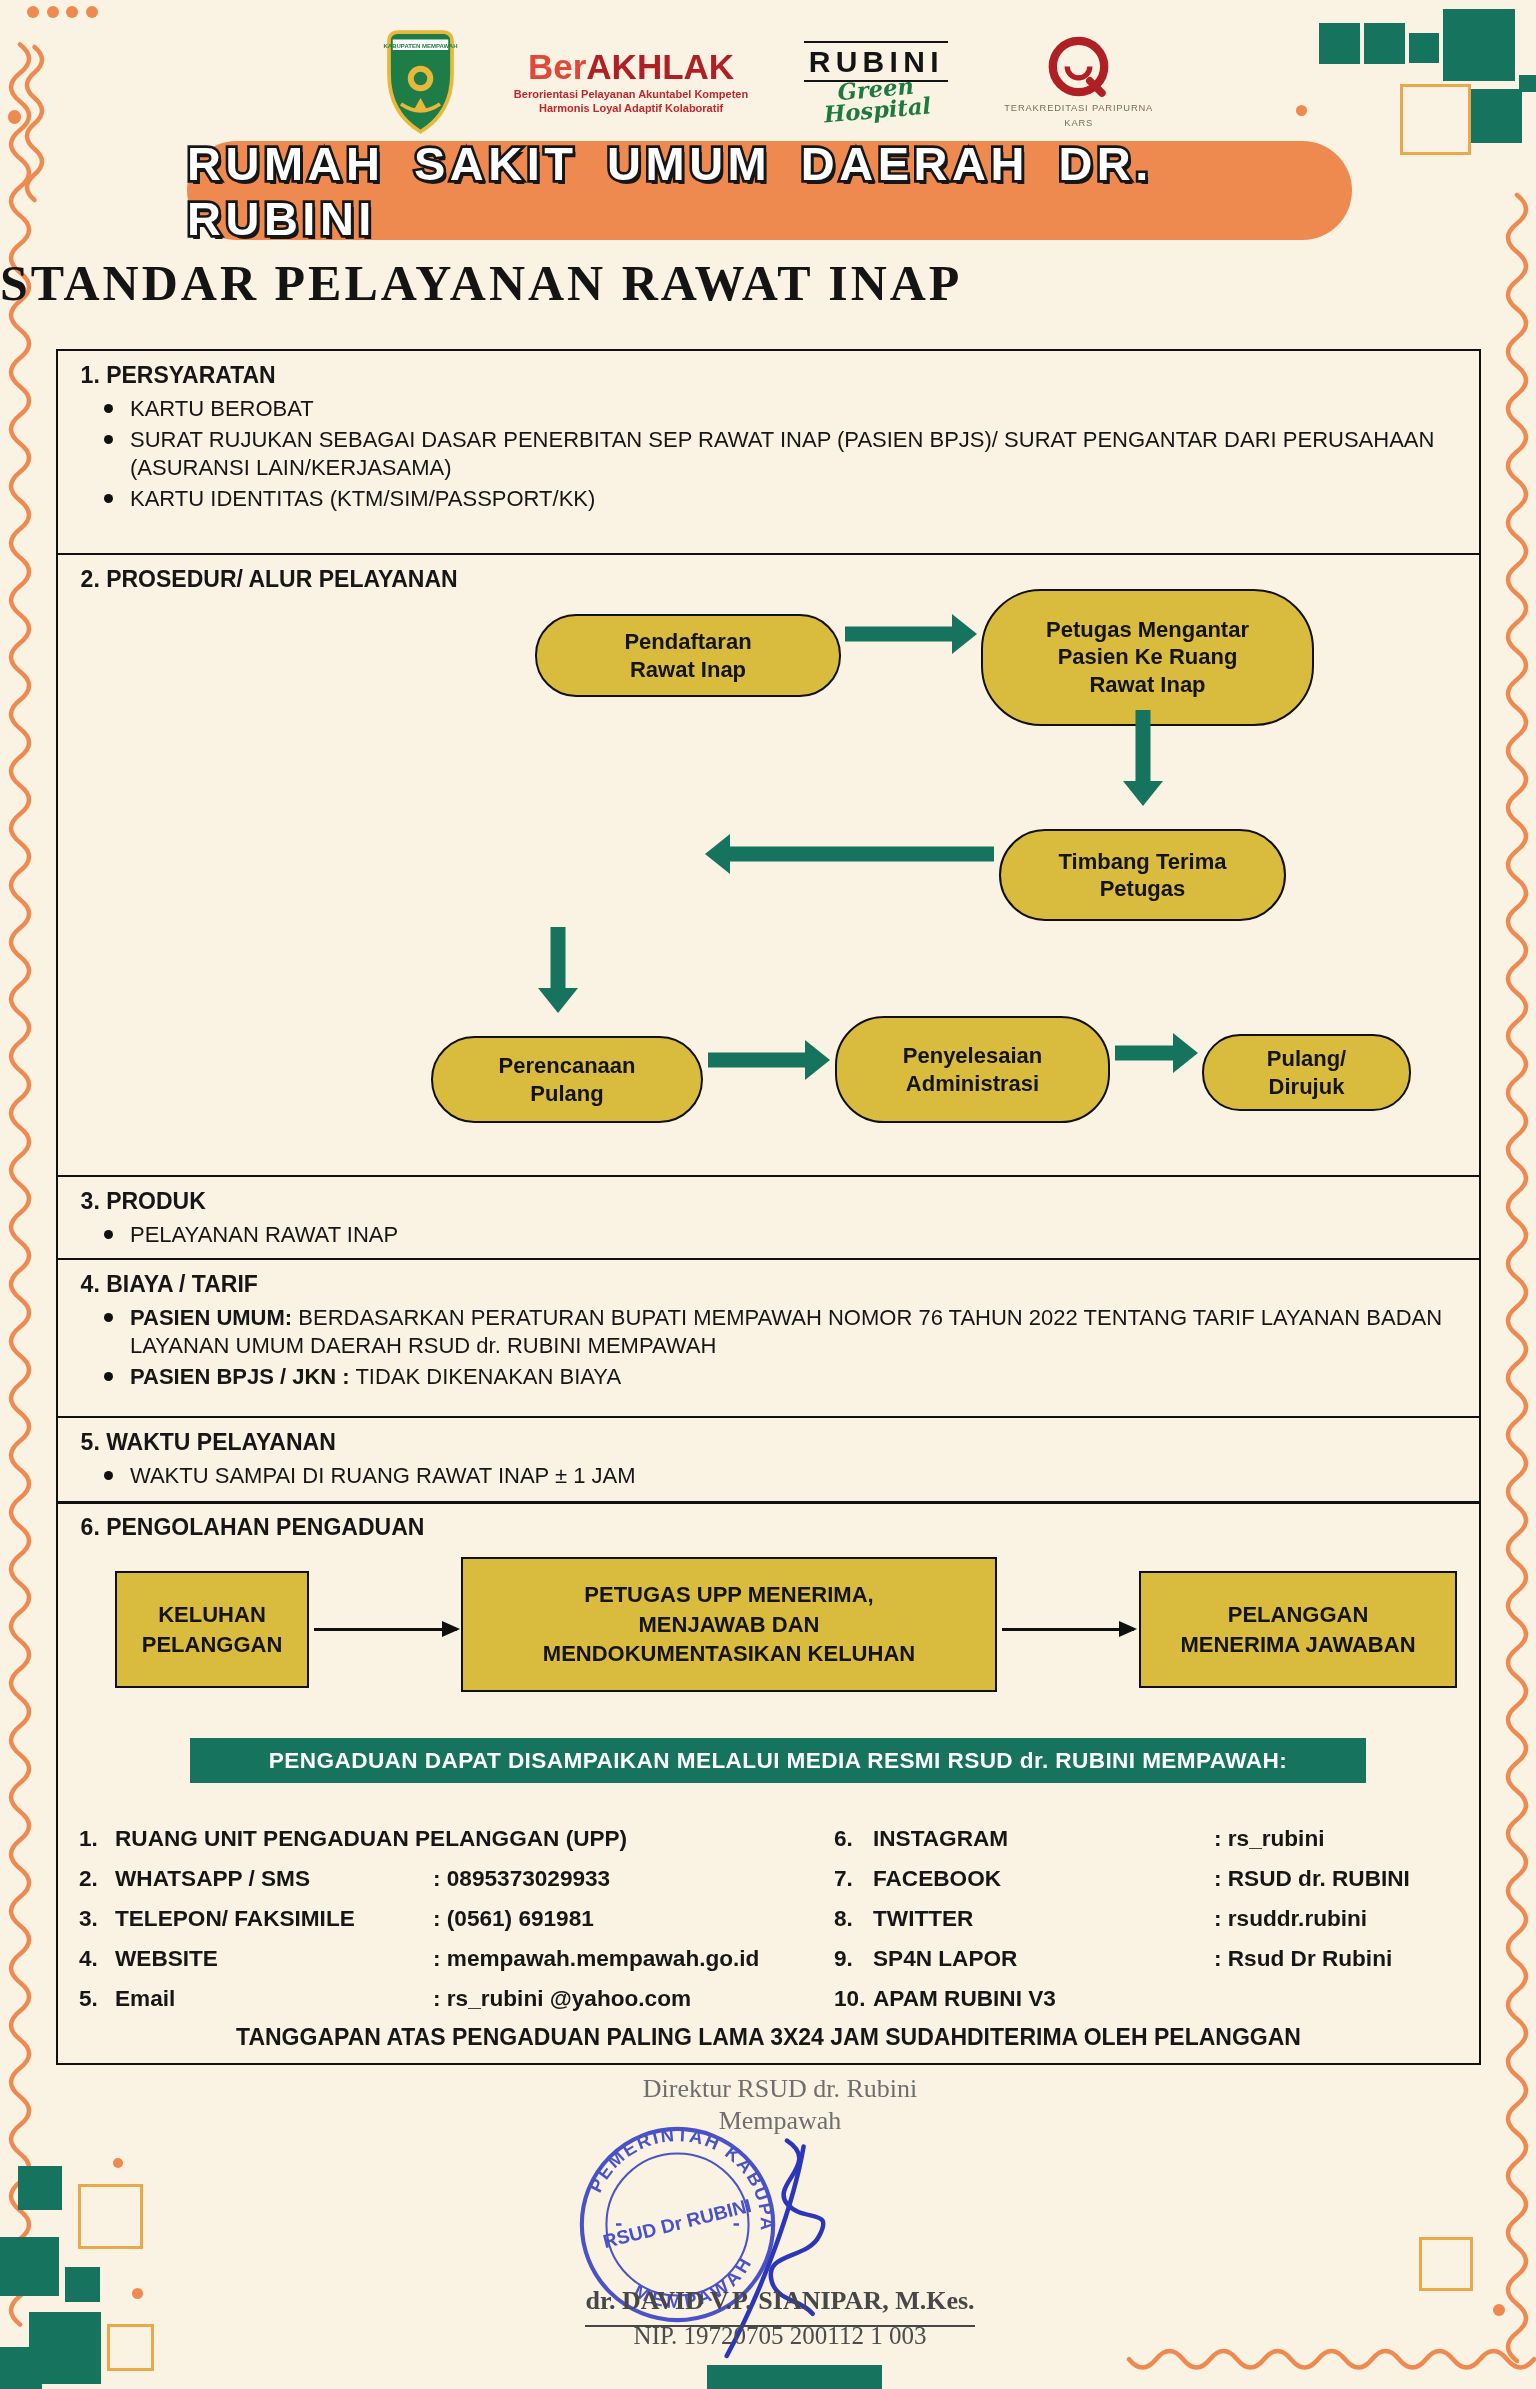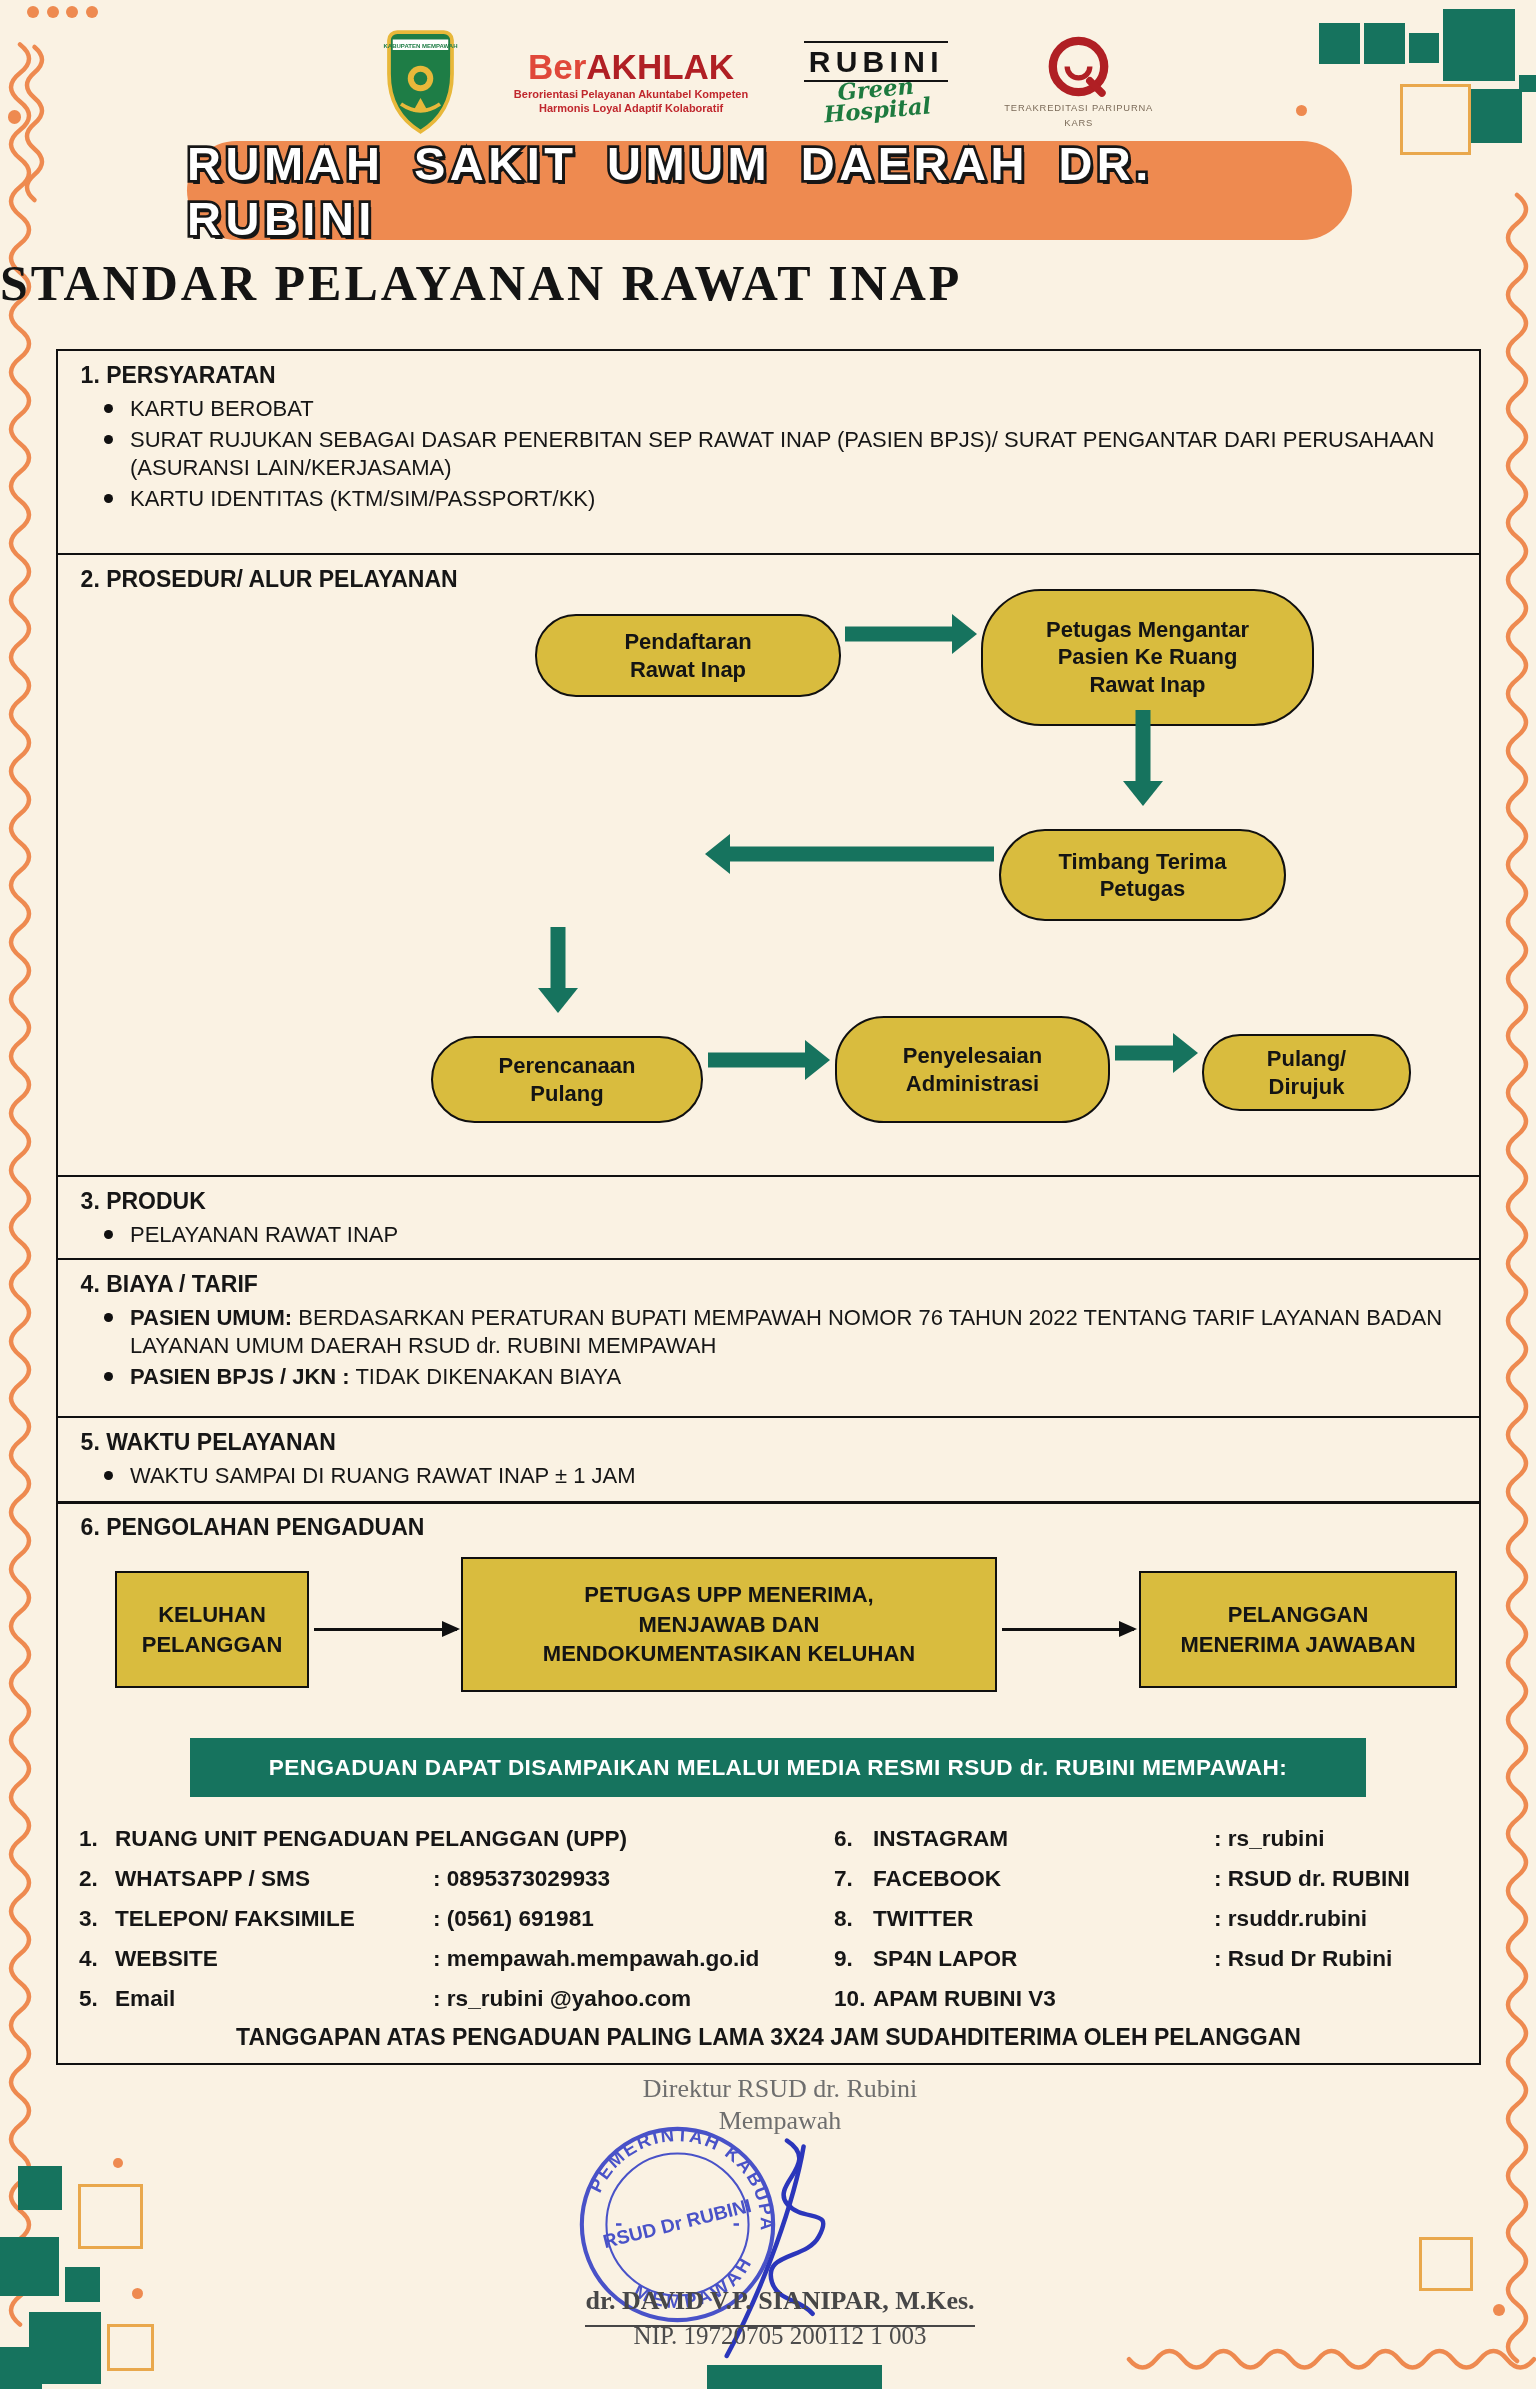--- a/index.html
+++ b/index.html
@@ -52,21 +52,21 @@
   .fa.r .hd{position:absolute;right:0;top:50%;transform:translateY(-50%);width:0;height:0;border-left:25.6px solid #16735E;border-top:20.3px solid transparent;border-bottom:20.3px solid transparent;}
   .fa.l .sh{right:0;left:24px;top:50%;transform:translateY(-50%);height:15px;}
   .fa.l .hd{position:absolute;left:0;top:50%;transform:translateY(-50%);width:0;height:0;border-right:25.6px solid #16735E;border-top:20.3px solid transparent;border-bottom:20.3px solid transparent;}
   .fa.d .sh{top:0;bottom:24px;left:50%;transform:translateX(-50%);width:15px;}
   .fa.d .hd{position:absolute;bottom:0;left:50%;transform:translateX(-50%);width:0;height:0;border-top:25.6px solid #16735E;border-left:20.3px solid transparent;border-right:20.3px solid transparent;}
 
   
   .cbox{position:absolute;background:#D9BC3E;border:2.3px solid #101010;display:flex;align-items:center;justify-content:center;text-align:center;font-weight:700;font-size:22px;line-height:1.35;white-space:pre-line;color:#141414;padding:0 7.5px;}
   .ta{position:absolute;height:0;border-top:3px solid #101010;}
   .ta::after{content:"";position:absolute;right:-3px;top:-9.8px;width:0;height:0;border-left:18px solid #101010;border-top:8.3px solid transparent;border-bottom:8.3px solid transparent;}
-  .pband{position:absolute;left:132px;top:235px;width:1176px;height:59px;background:#16735E;color:#fff;display:flex;align-items:center;justify-content:center;font-weight:700;font-size:22.6px;letter-spacing:0.4px;}
+  .pband{position:absolute;left:132px;top:235px;width:1176px;height:45px;background:#16735E;color:#fff;display:flex;align-items:center;justify-content:center;font-weight:700;font-size:22.6px;letter-spacing:0.4px;}
   .channels{position:absolute;left:21px;top:316px;width:1382px;display:flex;}
   .ch-col{display:flex;flex-direction:column;}
   .ch-col.lft{width:755px;}
   .ch-col.rgt{width:617px;}
   .ch-row{display:flex;font-weight:700;font-size:22.6px;height:40px;align-items:center;white-space:nowrap;}
   .ch-num{width:36px;flex:none;}
   .lft .ch-lab{width:318px;flex:none;}
   .rgt .ch-num{width:39px;}
   .rgt .ch-lab{width:341px;flex:none;}
   .p-footer{position:absolute;left:0;right:0;top:521px;text-align:center;font-weight:700;font-size:23px;}

